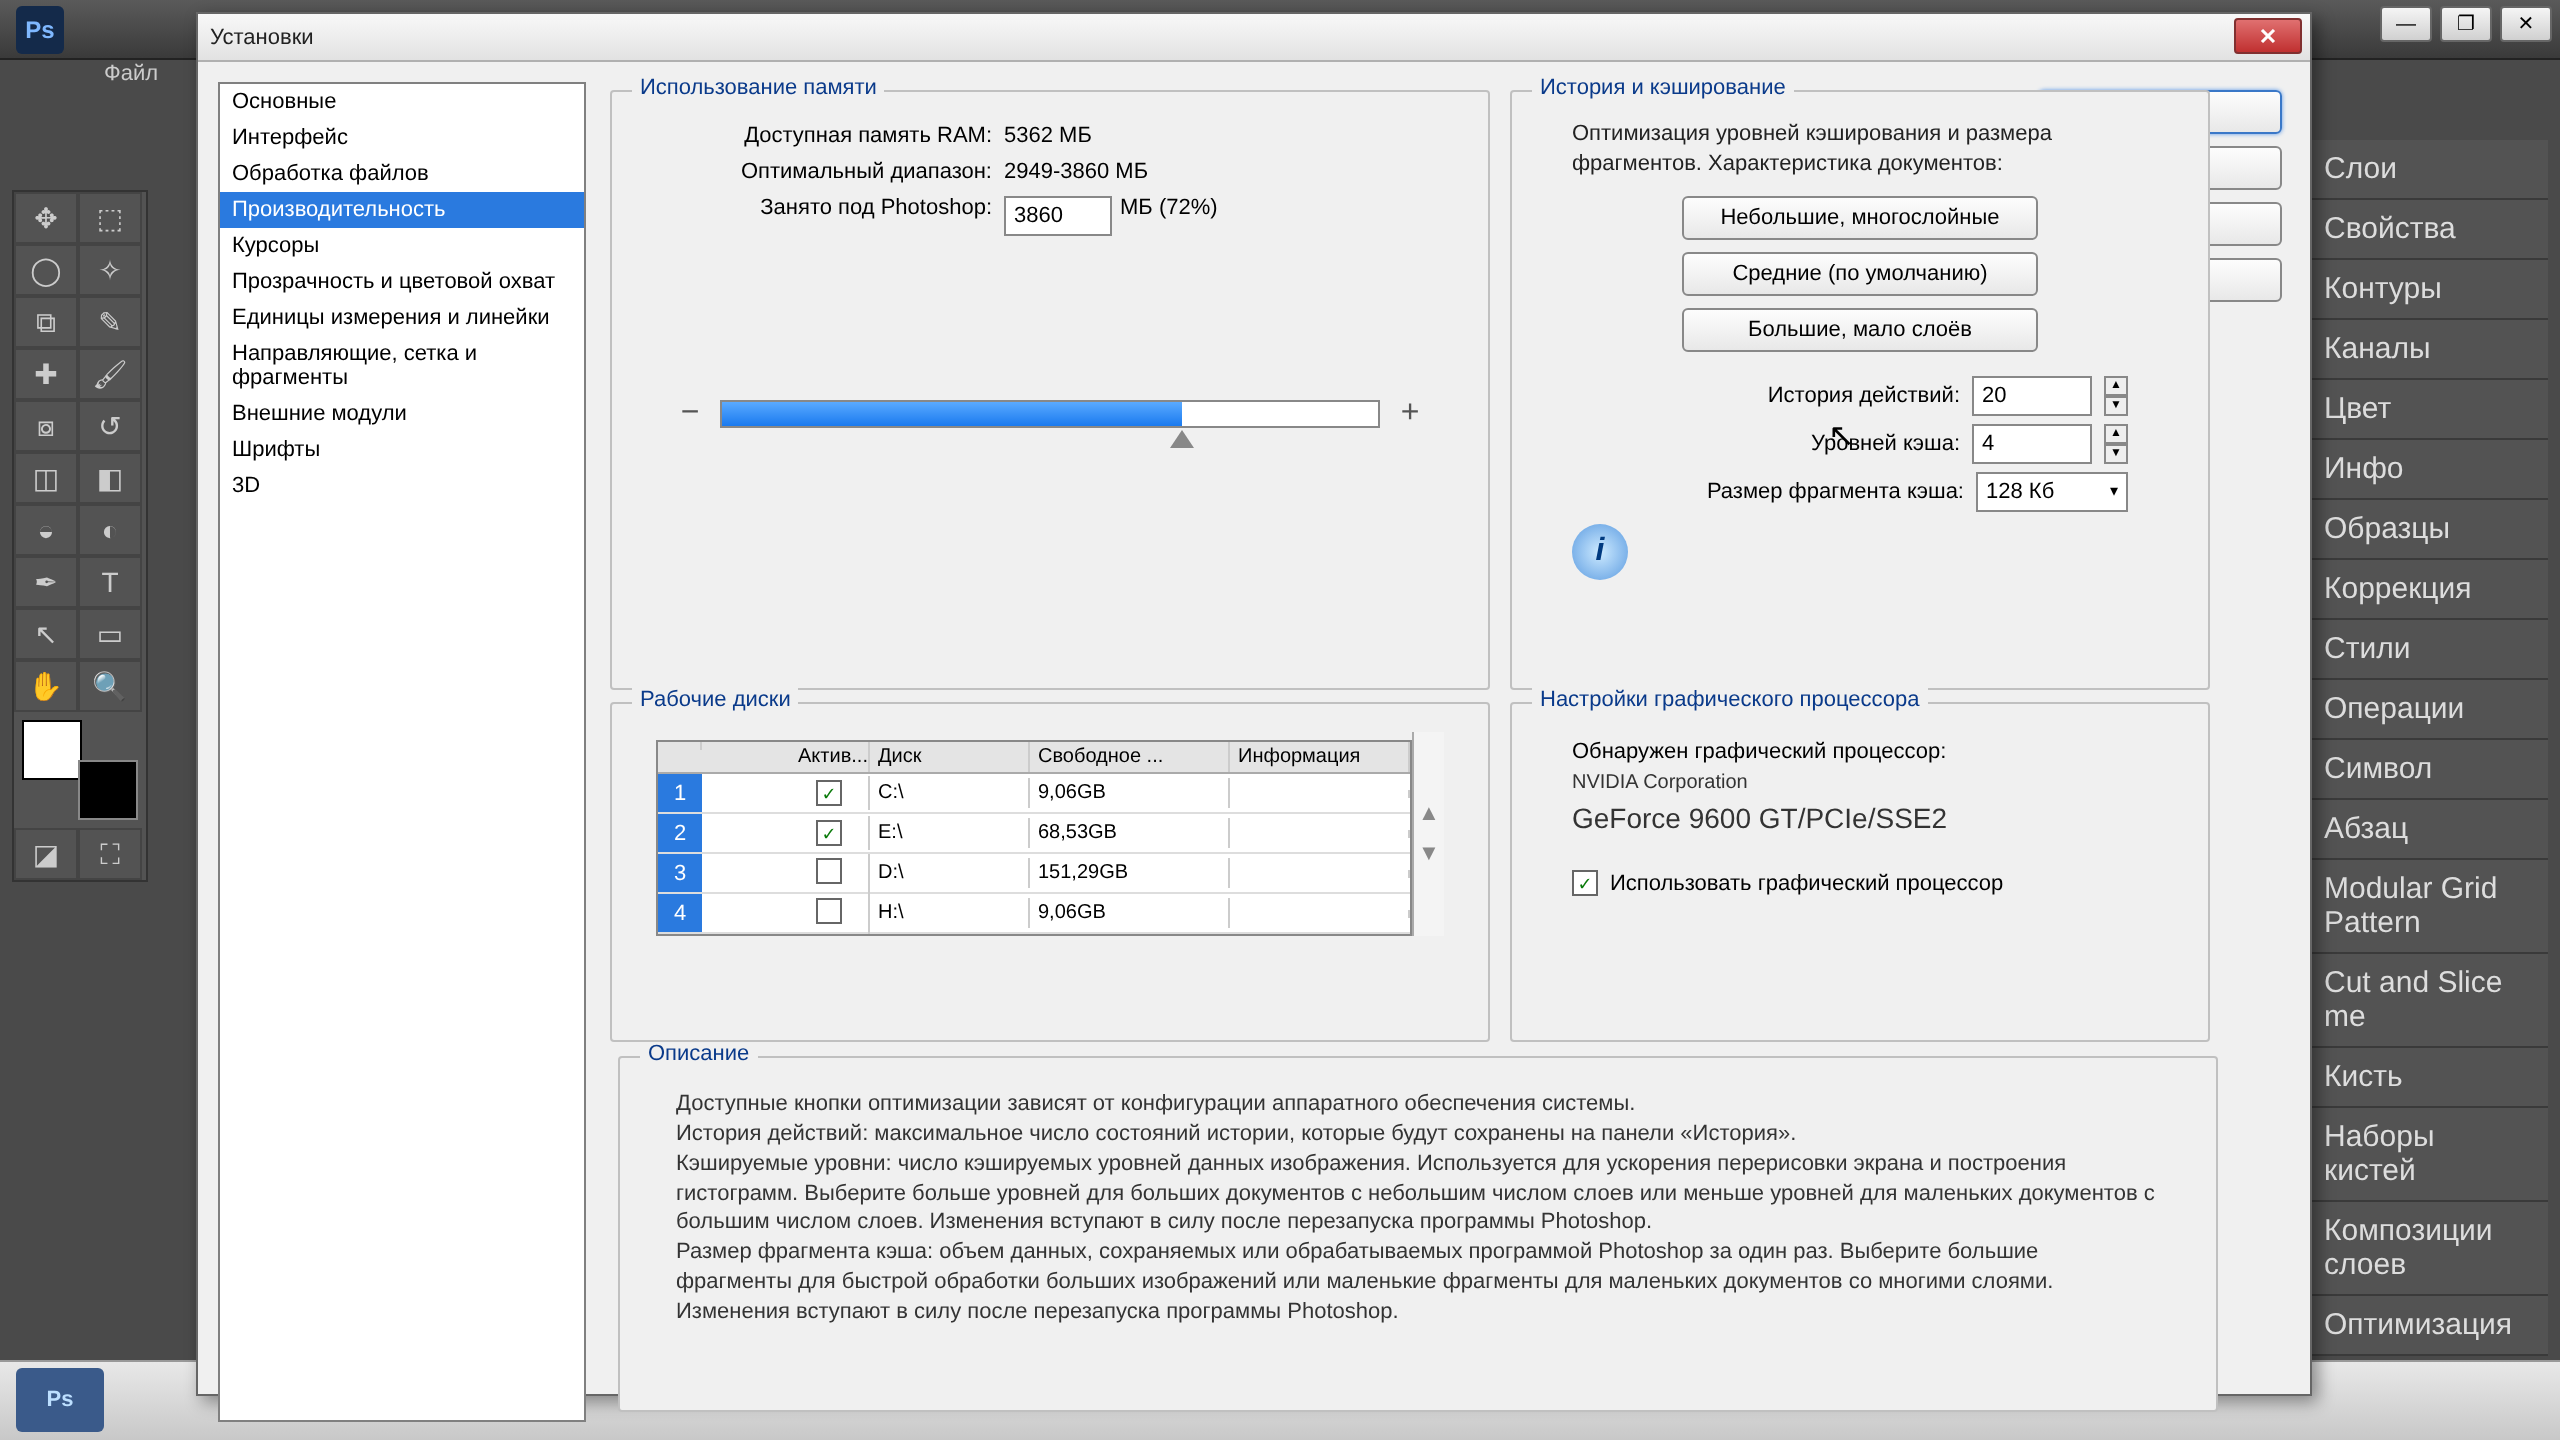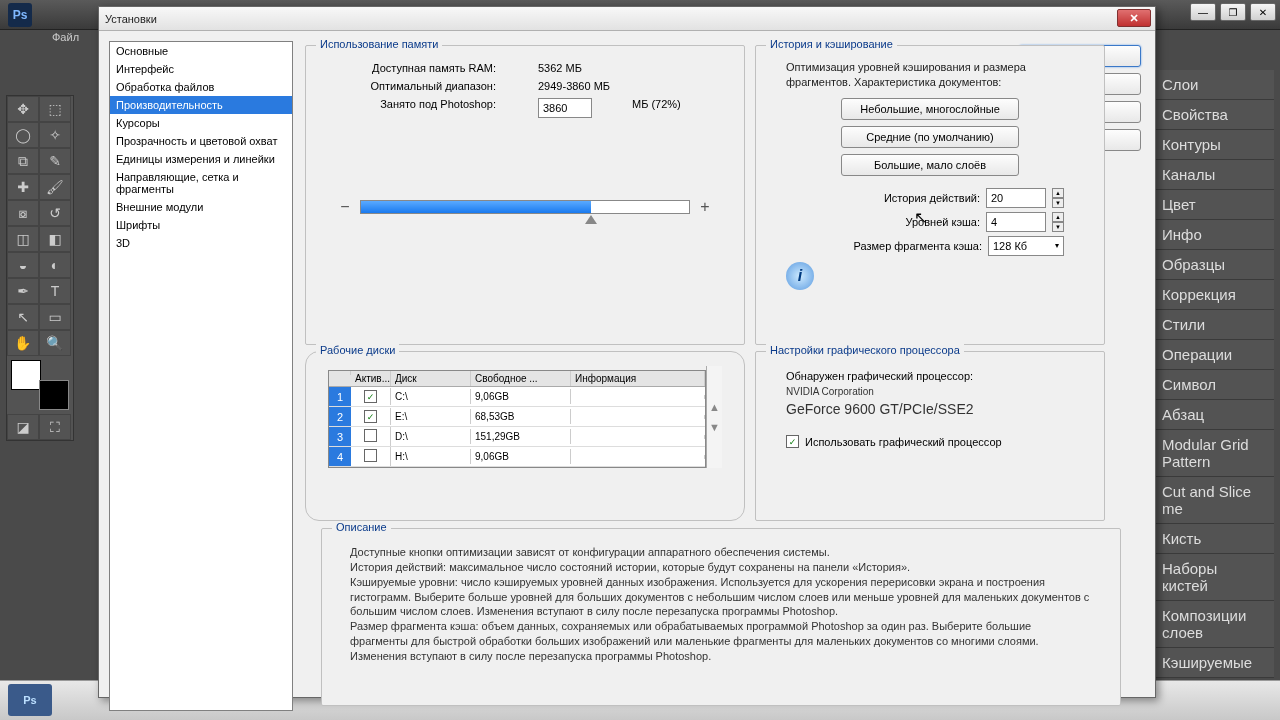--- a/index.html
+++ b/index.html
@@ -39,21 +39,21 @@
 
 .btns-right { position: absolute; right: 14px; top: 14px; width: 122px; display: flex; flex-direction: column; gap: 6px; }
 .side-btn { height: 22px; background: linear-gradient(#fdfdfd,#e8e8e8); border: 1px solid #888; border-radius: 3px; display: flex; align-items: center; justify-content: center; cursor: pointer; }
 .side-btn.primary { border: 1px solid #3a78c8; box-shadow: 0 0 2px #5a98e8; }
 
 .group { position: absolute; border: 1px solid #c0c0c0; border-radius: 2px; background: #f0f0f0; padding: 14px 22px 10px; }
 .group-title { position: absolute; top: -8px; left: 10px; background: #f0f0f0; padding: 0 4px; color: #0a3a8a; font-size: 11px; }
 
 
 .g-mem { left: 206px; top: 14px; width: 440px; height: 300px; }
-.mem-row { display: flex; margin: 2px 0 6px 18px; gap: 36px; }
+.mem-row { display: flex; margin: 2px 0 6px 18px; }
 .mem-lbl { width: 150px; text-align: right; margin-right: 6px; }
 .mem-val { }
 .mem-input { width: 54px; height: 20px; border: 1px solid #888; background: #fff; padding: 0 4px; margin-right: 4px; }
 .slider-wrap { display: flex; align-items: center; margin: 80px 10px 0; gap: 8px; }
 .slider-minus, .slider-plus { font-size: 16px; color: #555; width: 14px; text-align: center; }
 .slider-track { flex: 1; height: 14px; background: #fff; border: 1px solid #888; position: relative; }
 .slider-fill { position: absolute; left: 0; top: 0; bottom: 0; width: 70%; background: linear-gradient(#5aaaff,#1a7aef); }
 .slider-thumb { position: absolute; top: 14px; left: 70%; transform: translateX(-50%); width: 0; height: 0; border-left: 6px solid transparent; border-right: 6px solid transparent; border-bottom: 9px solid #888; }
 
 
@@ -66,44 +66,44 @@
 .spinner { width: 60px; height: 20px; border: 1px solid #888; background: #fff; padding: 0 4px; }
 .spin-btns { width: 12px; height: 20px; display: flex; flex-direction: column; }
 .spin-btns div { flex: 1; border: 1px solid #888; background: #eee; font-size: 6px; display: flex; align-items: center; justify-content: center; }
 .dropdown { width: 76px; height: 20px; border: 1px solid #888; background: #fff; padding: 0 4px; display: flex; align-items: center; justify-content: space-between; }
 .dropdown::after { content: "▾"; font-size: 8px; }
 .info-row { display: flex; gap: 8px; margin: 6px 8px 0; }
 .info-icon { width: 28px; height: 28px; border-radius: 14px; background: radial-gradient(#cdeaff,#5a9ae0); color: #003a80; font-weight: bold; font-style: italic; display: flex; align-items: center; justify-content: center; font-size: 16px; flex-shrink: 0; }
 .info-text { font-size: 10px; color: #555; line-height: 1.3; }
 
 
-.g-disks { left: 206px; top: 320px; width: 440px; height: 170px; border-radius: 14px; }
+.g-disks { left: 206px; top: 320px; width: 440px; height: 170px; }
 .sd-table { border: 1px solid #888; margin-top: 4px; }
 .sd-head { background: #e4e4e4; display: flex; border-bottom: 1px solid #aaa; }
 .sd-row { display: flex; border-bottom: 1px solid #ddd; background: #fff; height: 20px; align-items: center; }
 .sd-num { width: 22px; background: #2a7adf; color: #fff; text-align: center; height: 100%; display: flex; align-items: center; justify-content: center; }
-.sd-chk { width: 40px; text-align: center; }
+.sd-chk { width: 40px; text-align: center; margin-left: 44px; }
 .sd-disk { width: 80px; }
 .sd-free { width: 100px; }
 .sd-info { flex: 1; }
 .sd-head .sd-num { background: #e4e4e4; color: #000; }
 .sd-cell { padding: 2px 4px; border-right: 1px solid #ccc; font-size: 10px; }
 .sd-scroll { width: 16px; background: #f4f4f4; border-left: 1px solid #aaa; display: flex; flex-direction: column; align-items: center; justify-content: center; gap: 8px; font-size: 8px; color: #888; }
 .sd-wrap { display: flex; }
 .sd-body { flex: 1; }
 
 
 .g-gpu { left: 656px; top: 320px; width: 350px; height: 170px; }
 .gpu-line { margin: 4px 8px; }
 .chk-row { display: flex; align-items: center; gap: 6px; margin: 18px 8px 6px; }
 .chkbox { width: 13px; height: 13px; border: 1px solid #666; background: #fff; display: flex; align-items: center; justify-content: center; font-size: 9px; color: #0a7a0a; }
 .gpu-btn { margin: 0 8px; width: 190px; height: 22px; background: linear-gradient(#fdfdfd,#e8e8e8); border: 1px solid #888; border-radius: 3px; display: flex; align-items: center; justify-content: center; cursor: pointer; }
 
 
-.g-desc { left: 222px; top: 497px; width: 800px; height: 178px; }
+.g-desc { left: 210px; top: 497px; width: 800px; height: 178px; }
 .desc-text { font-size: 10px; color: #333; line-height: 1.35; padding: 2px 6px; }
 
 .cursor { position: absolute; left: 914px; top: 208px; font-size: 16px; color: #000; pointer-events: none; }
 </style>
 </head>
 <body>
 
 <div class="app-bg">
   <div class="app-menubar">
     <div class="ps-logo">Ps</div>
@@ -155,21 +155,21 @@
       <div class="panel-tab">Коррекция</div>
       <div class="panel-tab">Стили</div>
       <div class="panel-tab">Операции</div>
       <div class="panel-tab">Символ</div>
       <div class="panel-tab">Абзац</div>
       <div class="panel-tab">Modular Grid Pattern</div>
       <div class="panel-tab">Cut and Slice me</div>
       <div class="panel-tab">Кисть</div>
       <div class="panel-tab">Наборы кистей</div>
       <div class="panel-tab">Композиции слоев</div>
-      <div class="panel-tab">Кэшируемые</div>
+      <div class="panel-tab">Оптимизация</div>
     </div>
 
   <div class="taskbar">
     <div class="taskbar-icon">Ps</div>
   </div>
 </div>
 
 <div class="dialog">
   <div class="titlebar">
     <span>Установки</span>

